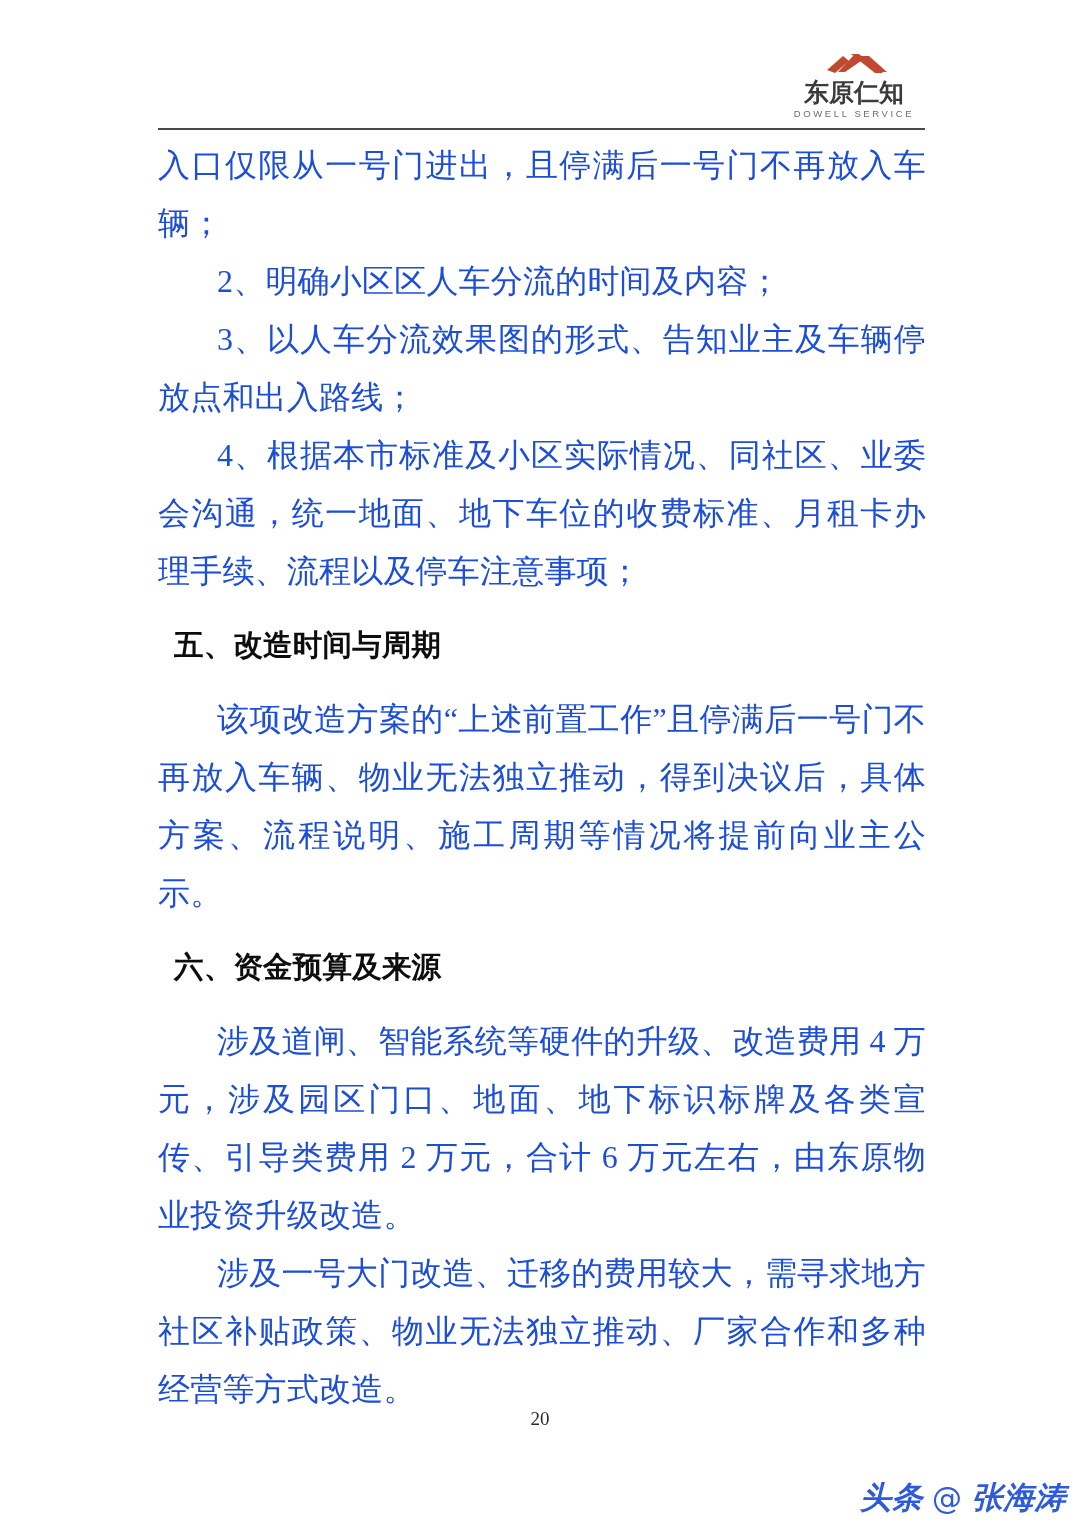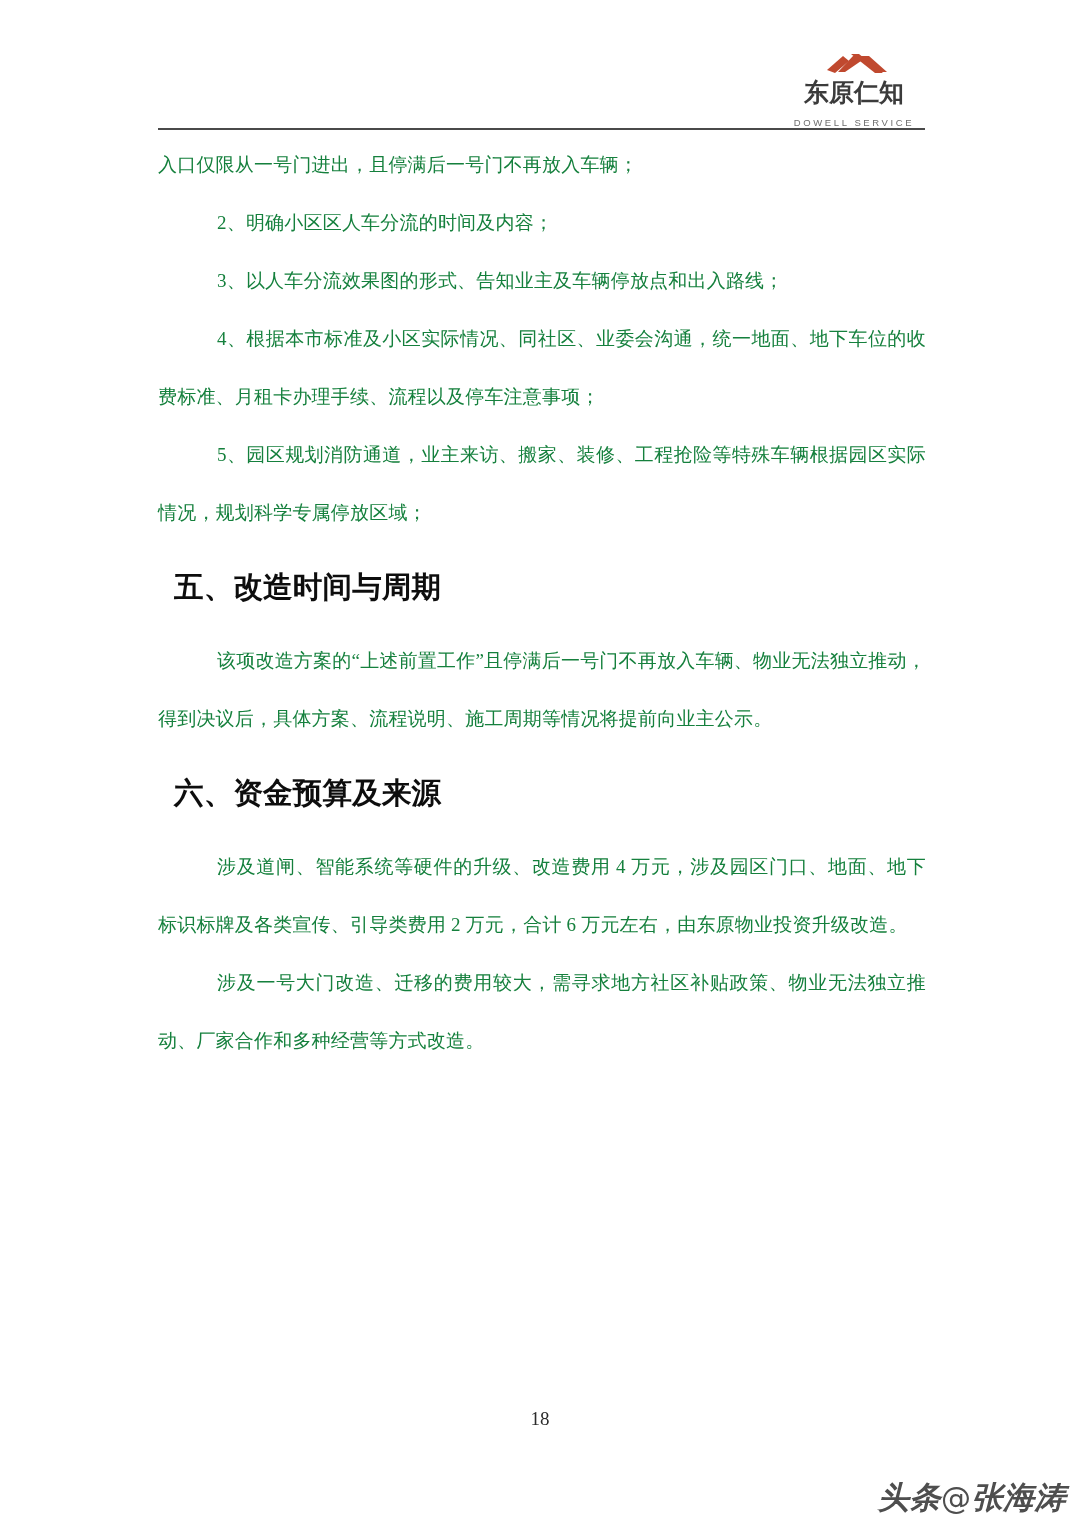--- a/index.html
+++ b/index.html
@@ -53,48 +53,48 @@
     line-height: 1.08;
     white-space: nowrap;
   }
   .brand-sub {
     display: block;
     font-family: "Liberation Sans", "DejaVu Sans", sans-serif;
     font-size: 9.5px;
     font-weight: 400;
     color: #6d6d6d;
     letter-spacing: 2.6px;
-    margin-top: 12px;
+    margin-top: 3px;
     white-space: nowrap;
     text-align: center;
   }
   .header-rule {
     position: absolute;
     left: 0;
     right: 0;
     bottom: 0;
     height: 2px;
     background: #4a4a4a;
   }
 
   
   .content {
     position: absolute;
     left: 158px;
     top: 136px;
     width: 768px;
   }
   .para {
-    font-size: 19px;
+    font-size: 32px;
     line-height: 58px;
     text-align: justify;
     text-justify: inter-ideograph;
     margin: 0;
     letter-spacing: 0.2px;
-    color: #15803d;
+    color: #1d4ed8;
   }
   .para.indent {
     text-indent: 59px;
   }
   .para.hang {
     text-indent: 0;
   }
   .heading {
     font-size: 29.5px;
     line-height: 58px;
@@ -116,25 +116,26 @@
     color: #2b2b2b;
   }
 
   
   .watermark {
     position: absolute;
     right: 14px;
     bottom: 8px;
     display: flex;
     align-items: center;
+    gap: 9px;
     font-family: "DejaVu Sans", "Liberation Sans", sans-serif;
     font-size: 31px;
     font-weight: 700;
     font-style: italic;
-    color: #404040;
+    color: #1d4ed8;
     opacity: 0.92;
     letter-spacing: 0.5px;
     white-space: nowrap;
   }
   .watermark .wm-at {
     font-style: normal;
     font-weight: 400;
     font-size: 30px;
   }
 </style>
@@ -154,29 +155,28 @@
       <span class="brand-sub">DOWELL SERVICE</span>
     </div>
     <div class="header-rule"></div>
   </div>
 
   <div class="content" id="content">
       <p class="para hang">入口仅限从一号门进出，且停满后一号门不再放入车辆；</p>
       <p class="para indent">2、明确小区区人车分流的时间及内容；</p>
       <p class="para indent">3、以人车分流效果图的形式、告知业主及车辆停放点和出入路线；</p>
       <p class="para indent">4、根据本市标准及小区实际情况、同社区、业委会沟通，统一地面、地下车位的收费标准、月租卡办理手续、流程以及停车注意事项；</p>
-      <p class="para indent">5、园区规划消防通道，业主来访、搬家、装修、工程抢险等特殊车辆根据园区实际情况，规划科学专属停放区域；</p>
       <p class="heading">五、改造时间与周期</p>
       <p class="para indent">该项改造方案的“上述前置工作”且停满后一号门不再放入车辆、物业无法独立推动，得到决议后，具体方案、流程说明、施工周期等情况将提前向业主公示。</p>
       <p class="heading">六、资金预算及来源</p>
       <p class="para indent">涉及道闸、智能系统等硬件的升级、改造费用 4 万元，涉及园区门口、地面、地下标识标牌及各类宣传、引导类费用 2 万元，合计 6 万元左右，由东原物业投资升级改造。</p>
       <p class="para indent">涉及一号大门改造、迁移的费用较大，需寻求地方社区补贴政策、物业无法独立推动、厂家合作和多种经营等方式改造。</p>
     </div>
 
-  <div class="page-number">18</div>
+  <div class="page-number">20</div>
 
   <div class="watermark">
     <span>头条</span>
     <span class="wm-at">@</span>
     <span>张海涛</span>
   </div>
 
 </div>
 
 </body></html>

